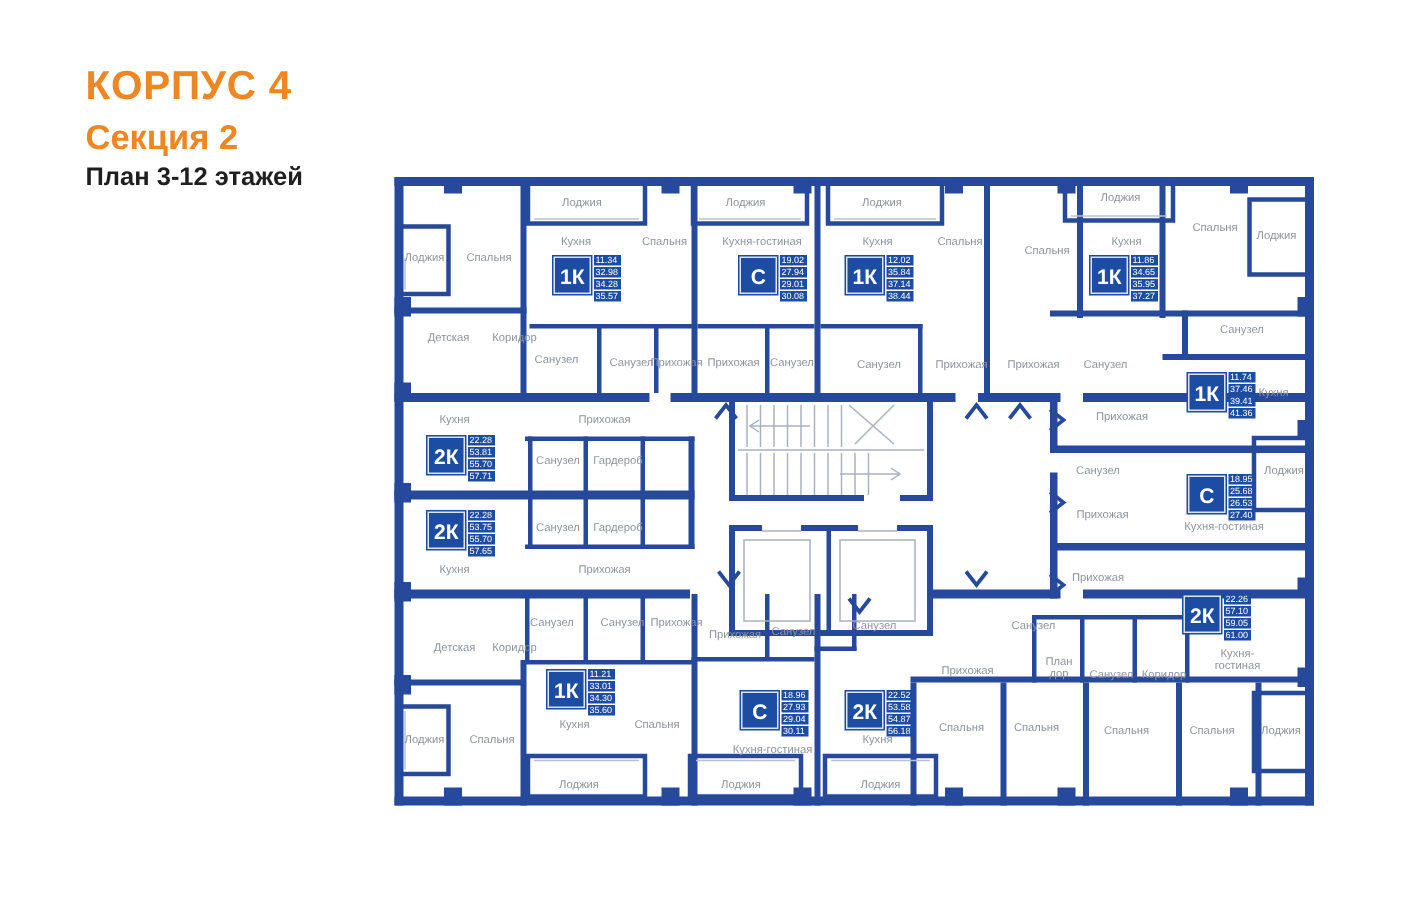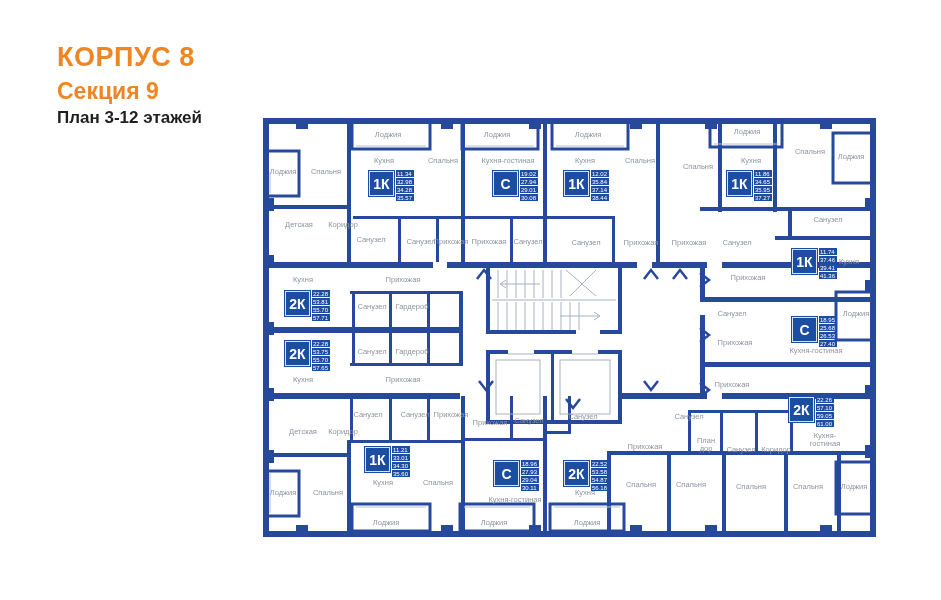--- a/index.html
+++ b/index.html
@@ -17,22 +17,22 @@
           justify-content:center;font-weight:bold;font-size:14px;position:relative;flex:0 0 auto;}
   .apt-sq::after{content:"";position:absolute;inset:1px;border:1px solid rgba(255,255,255,.85);}
   .apt-areas{display:flex;flex-direction:column;gap:1px;}
   .apt-areas span{background:#1d4da3;color:#fff;font-size:6px;line-height:1;padding:0.5px 2px 0.5px 1px;}
 </style>
 </head>
 <body>
 
 <div class="canvas">
 
-  <div class="hdr1" style="color: rgb(238, 134, 34);">КОРПУС 8</div>
-  <div class="hdr2" style="color: rgb(238, 134, 34);">Секция 9</div>
+  <div class="hdr1" style="color: rgb(238, 134, 34);">КОРПУС 4</div>
+  <div class="hdr2" style="color: rgb(238, 134, 34);">Секция 2</div>
   <div class="hdr3">План 3-12 этажей</div>
 
   <svg width="941" height="600" viewBox="0 0 941 600">
 
     <g fill="#27499b">
       <rect x="263" y="118" width="613" height="6"></rect>
       <rect x="263" y="531" width="613" height="6"></rect>
       <rect x="263" y="118" width="6" height="419"></rect>
       <rect x="870" y="118" width="6" height="419"></rect>
 

